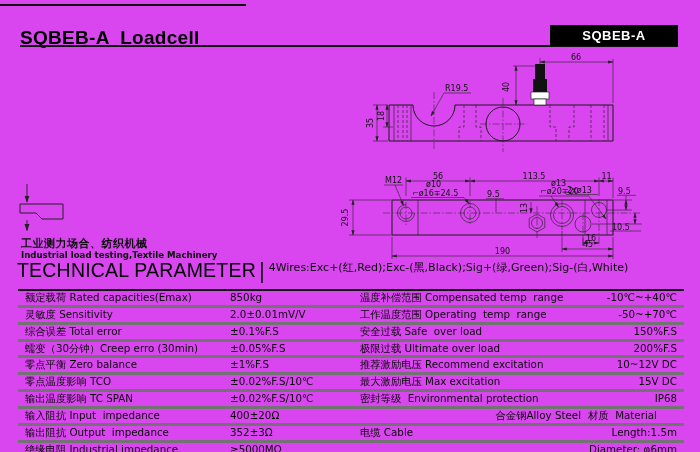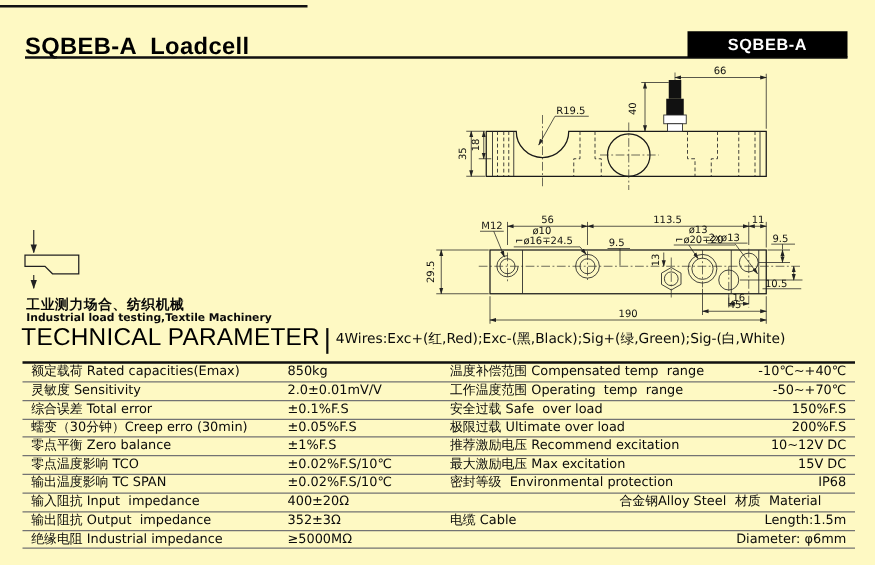--- a/index.html
+++ b/index.html
@@ -1,41 +1,41 @@
 <!DOCTYPE html>
 <html><head>
 <meta charset="utf-8">
 <style>
   html,body{margin:0;padding:0;background:#888;}
-  #page{position:relative;width:700px;height:452px;background:#fef9c3;overflow:hidden;
+  #page{position:relative;width:700px;height:452px;background:#d946ef;overflow:hidden;
         font-family:"DejaVu Sans","Liberation Sans",sans-serif;color:#0a0a0a;}
   .abs{position:absolute;}
   .pre{white-space:pre;}
 
   #top-rule{left:0;top:4px;width:246px;height:2px;background:#111;}
   #title{left:20px;top:27px;font-family:"Liberation Sans",sans-serif;
          font-size:19px;font-weight:700;letter-spacing:.3px;color:#000;}
   #title-underline{left:20px;top:45px;width:658px;height:2px;background:#111;}
   #badge{left:550px;top:25px;width:128px;height:21px;background:#000;color:#fff;
          display:flex;align-items:center;justify-content:center;
          font-family:"Liberation Sans",sans-serif;font-size:13px;font-weight:700;letter-spacing:.5px;}
 
   #app-zh{left:21px;top:236px;font-size:11px;font-weight:700;letter-spacing:.5px;}
   #app-en{left:21px;top:250px;font-size:8.6px;font-weight:700;}
 
-  #heading{left:17px;top:260px;display:flex;align-items:center;}
+  #heading{left:17px;top:260px;display:flex;align-items:flex-start;}
   #heading .h{font-family:"Liberation Sans",sans-serif;font-size:19.5px;font-weight:400;
               letter-spacing:.2px;color:#000;line-height:1.1;}
   #heading .bar{font-family:"Liberation Sans",sans-serif;font-size:22px;font-weight:400;
                 line-height:1;margin:0 4px 0 3px;}
   #heading .note{font-size:11px;padding-bottom:1px;letter-spacing:0;}
 
   #spec-table{left:18px;top:289px;width:666px;border-top:2.5px solid #111;}
   .trow{display:grid;grid-template-columns:212px 130px 228px 1fr;
-        height:13.85px;line-height:13.9px;border-bottom:1px solid #737373;
+        height:13.85px;line-height:13.9px;border-bottom:3px solid #737373;
         font-size:10.3px;overflow:hidden;}
   .trow .c{overflow:hidden;}
   .trow .l1{padding-left:7px;}
   .trow .r2{text-align:right;padding-right:7px;}
 
   svg{position:absolute;}
   .ol{stroke:#1a1a1a;stroke-width:1;fill:none;}
   .tl{stroke:#2a2a2a;stroke-width:.7;fill:none;}
   .hd{stroke:#2a2a2a;stroke-width:.7;fill:none;stroke-dasharray:3 2;}
   .cl{stroke:#2a2a2a;stroke-width:.55;fill:none;stroke-dasharray:7 2 1.5 2;}

